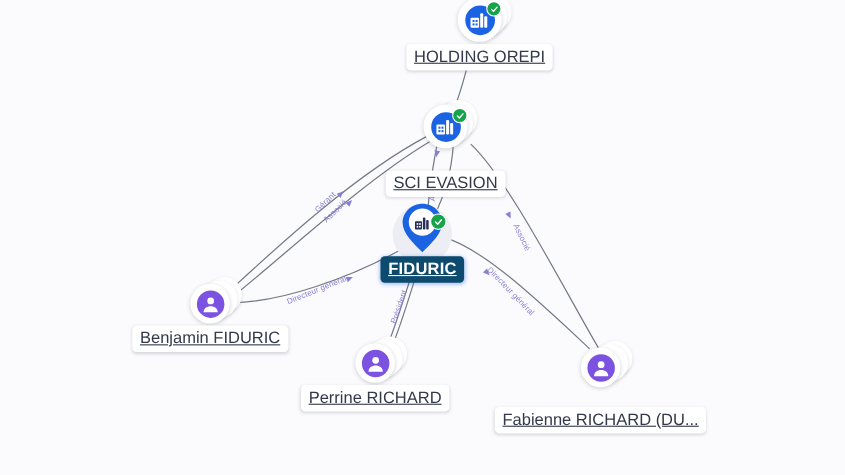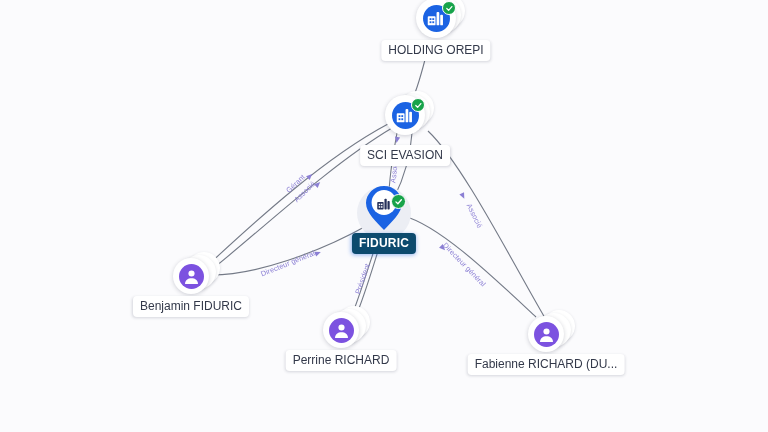--- a/index.html
+++ b/index.html
@@ -111,25 +111,26 @@
   .badge svg { display: block; }
 
   
   .node-label {
     position: absolute;
     left: 50%;
     transform: translateX(-50%);
     white-space: nowrap;
     background: #ffffff;
     color: #33394a;
-    font-size: 12px;
+    font-size: 15px;
     line-height: 1;
     padding: 4px 7px 5px 7px;
     border-radius: 4px;
     box-shadow: 0 1px 3px rgba(40,45,70,.18);
+    text-decoration: underline;
   }
   .node-label.selected {
     background: #0c4a6e;
     color: #ffffff;
     font-weight: 700;
     letter-spacing: .2px;
     box-shadow: 0 1px 4px rgba(27,99,227,.45);
   }
 </style>
 </head>
@@ -203,21 +204,21 @@
               <rect x="5" y="15.6" width="2" height="2" fill="#1b63e3"></rect>
               <rect x="8" y="15.6" width="2" height="2" fill="#1b63e3"></rect>
             </svg>
           </div>
         </div>
         <div class="badge" style="width: 14px; height: 14px; left: calc(50% + 6px); top: calc(50% - 17px);">
           <svg width="8.68" height="8.68" viewBox="0 0 24 24">
             <path d="M5 12.5 L10 17.5 L19 7" stroke="#ffffff" stroke-width="3.4" fill="none" stroke-linecap="round" stroke-linejoin="round"></path>
           </svg>
         </div>
-        <div class="node-label" style="top: 30px;">SCI EVASION</div>
+        <div class="node-label" style="top: 40px;">SCI EVASION</div>
       </div>
       <div class="node" style="left: 384px; top: 213px;">
         <div class="pin-wrap">
           <div class="pin-halo"></div>
           <div class="pin"><svg width="40" height="48" viewBox="0 0 40 48">
               <path d="M20 2 C10 2 2 9.8 2 19.2 C2 29 12.5 38.5 20 46 C27.5 38.5 38 29 38 19.2 C38 9.8 30 2 20 2 Z" fill="#1b63e3"></path>
               <circle cx="20" cy="18.6" r="12.4" fill="#ffffff"></circle>
             </svg></div>
           <div style="position: absolute; left: 50%; top: 50%; transform: translate(-50%, -84%);"><svg width="18" height="18" viewBox="0 0 24 24">
               <rect x="3" y="10" width="8.5" height="10" rx="1" fill="#25305a"></rect>
@@ -266,17 +267,17 @@
         <div class="stack" style="left: 13px; top: -8px; width: 32px; height: 32px;"></div>
         <div class="stack" style="left: 8px; top: -4px; width: 34px; height: 34px;"></div>
         <div class="disc" style="width: 36px; height: 36px;">
           <div class="avatar" style="width: 25px; height: 25px; background: rgb(124, 82, 224);">
             <svg width="21" height="21" viewBox="0 0 24 24">
               <circle cx="12" cy="8.6" r="3.5" fill="#ffffff"></circle>
               <path d="M4.6 20.5c0-4.2 3.4-6.4 7.4-6.4s7.4 2.2 7.4 6.4z" fill="#ffffff"></path>
             </svg>
           </div>
         </div>
-        <div class="node-label" style="top: 20px;">Fabienne RICHARD (DU...</div>
+        <div class="node-label" style="top: 36px;">Fabienne RICHARD (DU...</div>
       </div>
     </div>
 
 </div>
 
 </body></html>

